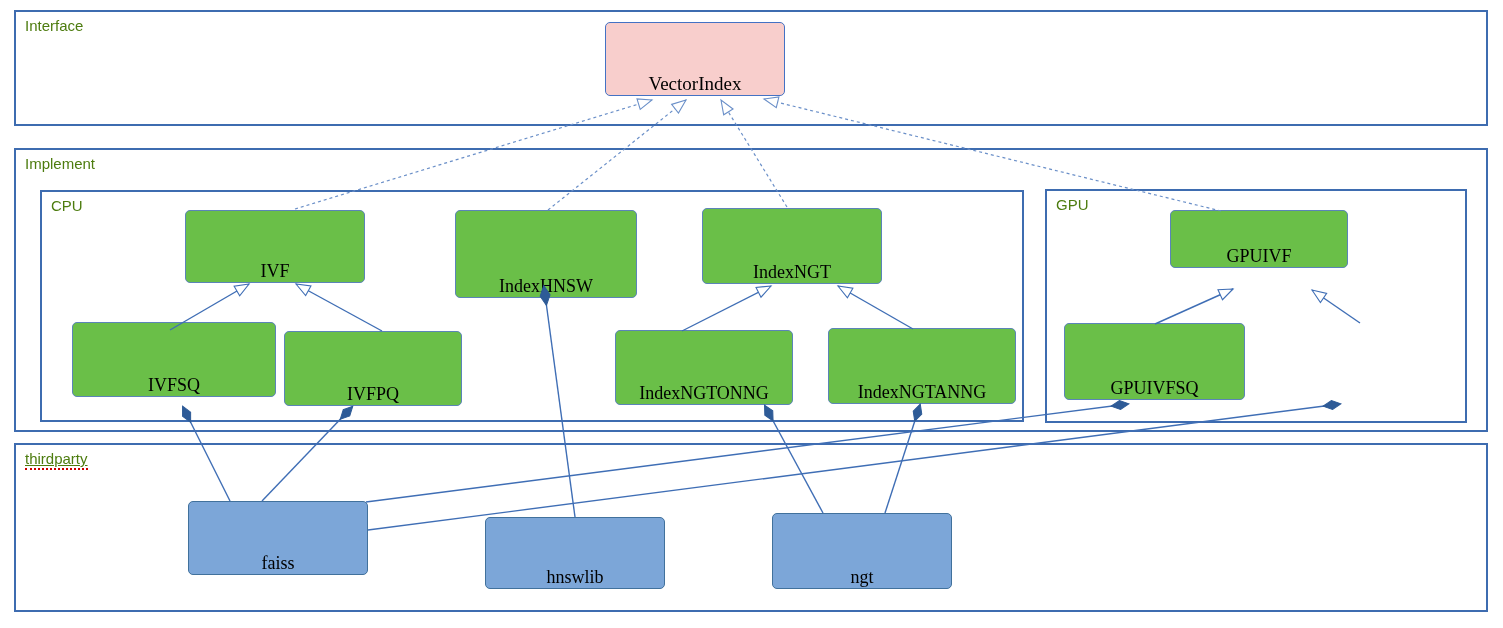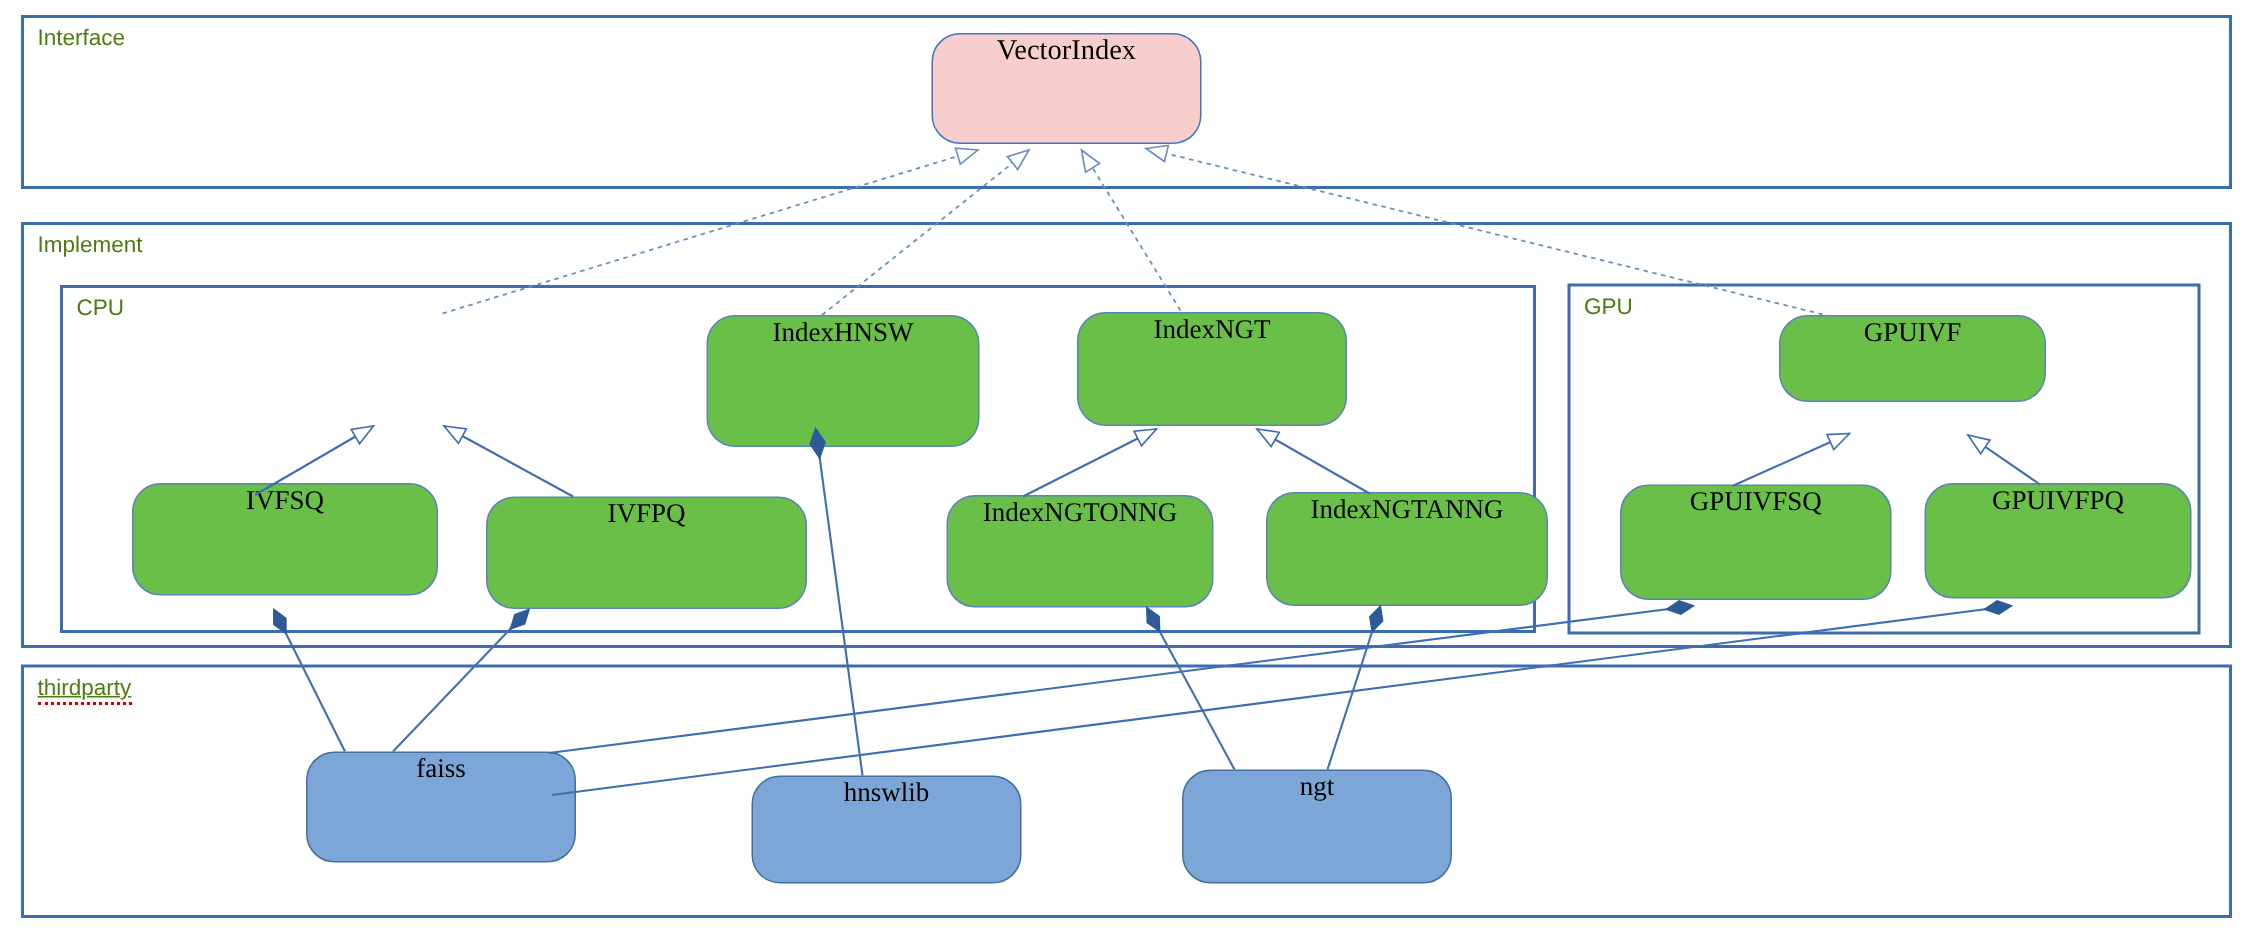--- a/index.html
+++ b/index.html
@@ -25,28 +25,27 @@
     white-space:nowrap;
   }
   .clabel.misspelled{
     text-decoration:underline;
     -webkit-text-decoration:underline;
     border-bottom:2px dotted #cc0000;
     padding-bottom:1px;
   }
   .node{
     position:absolute;
-    display:flex;align-items:flex-start;justify-content:center;
+    display:flex;align-items:flex-end;justify-content:center;
     font-family:"Liberation Serif",serif;
     font-size:18px;
     color:#000000;
-    border-radius:19px;
+    border-radius:5px;
     box-sizing:border-box;
     text-align:center;
-    margin-left:16px;
   }
   .node.pink{ background:#f8cecc; border:1.6px solid #4472c4; font-size:19px; }
   .node.green{ background:#6abf48; border:1.5px solid #5b84b8; }
   .node.blue{ background:#7ca6d8; border:1.5px solid #41719c; }
   #edges{
     position:absolute;left:0;top:0;
     pointer-events:none;
     z-index:5;
   }
   .node{ z-index:3; }
@@ -74,56 +73,56 @@
   </div>
 
   <div class="container" style="left:14px;top:443px;width:1474px;height:169px">
     <span class="clabel misspelled">thirdparty</span>
   </div>
 
   <div class="node pink" style="left:605px;top:22px;width:180px;height:74px">
     <span>VectorIndex</span>
   </div>
 
+  <div class="node green" style="left:185px;top:210px;width:180px;height:73px">
+    <span>IVF</span>
+  </div>
 
   <div class="node green" style="left:455px;top:210px;width:182px;height:88px">
     <span>IndexHNSW</span>
   </div>
 
   <div class="node green" style="left:702px;top:208px;width:180px;height:76px">
     <span>IndexNGT</span>
   </div>
 
   <div class="node green" style="left:72px;top:322px;width:204px;height:75px">
     <span>IVFSQ</span>
   </div>
 
-  <div class="node green" style="left:308px;top:331px;width:214px;height:75px">
+  <div class="node green" style="left:284px;top:331px;width:178px;height:75px">
     <span>IVFPQ</span>
   </div>
 
   <div class="node green" style="left:615px;top:330px;width:178px;height:75px">
     <span>IndexNGTONNG</span>
   </div>
 
   <div class="node green" style="left:828px;top:328px;width:188px;height:76px">
     <span>IndexNGTANNG</span>
   </div>
 
   <div class="node green" style="left:1170px;top:210px;width:178px;height:58px">
     <span>GPUIVF</span>
   </div>
 
   <div class="node green" style="left:1064px;top:323px;width:181px;height:77px">
     <span>GPUIVFSQ</span>
   </div>
 
-  <div class="node green" style="left:1267px;top:322px;width:178px;height:77px">
-    <span>GPUIVFPQ</span>
-  </div>
 
   <div class="node blue" style="left:188px;top:501px;width:180px;height:74px">
     <span>faiss</span>
   </div>
 
   <div class="node blue" style="left:485px;top:517px;width:180px;height:72px">
     <span>hnswlib</span>
   </div>
 
   <div class="node blue" style="left:772px;top:513px;width:180px;height:76px">

